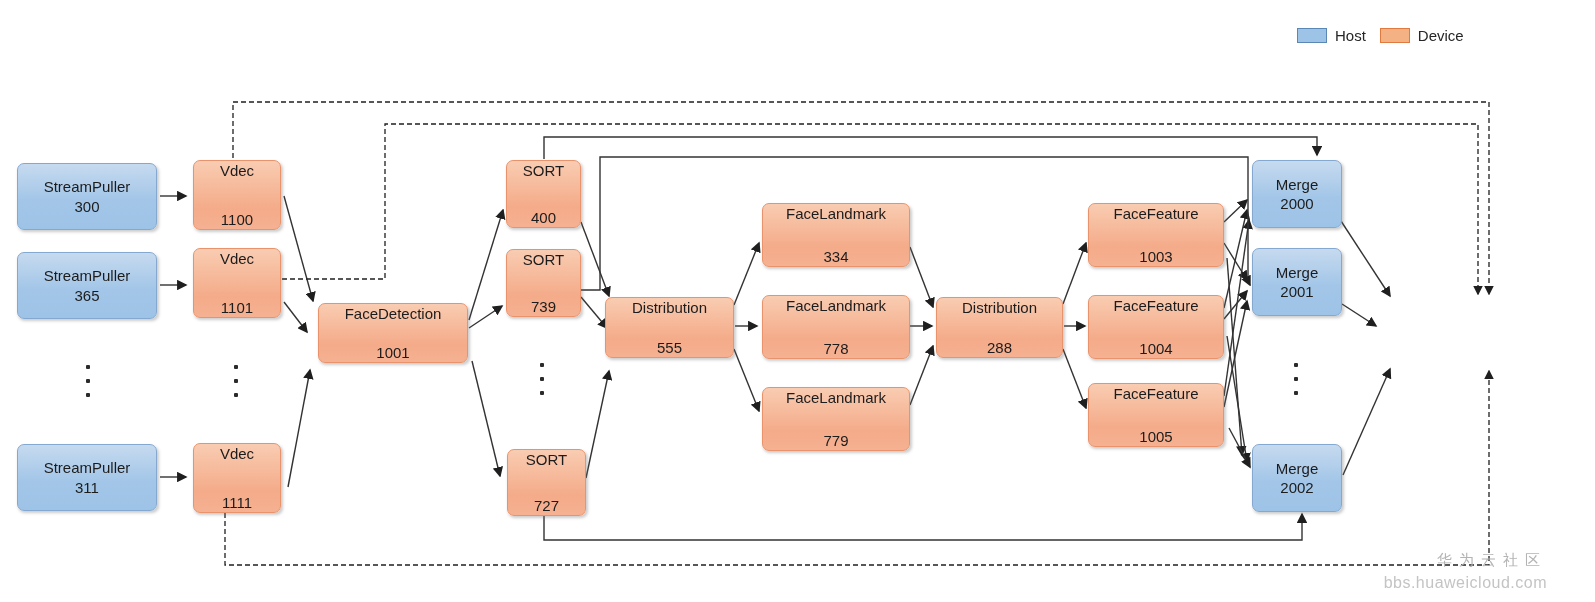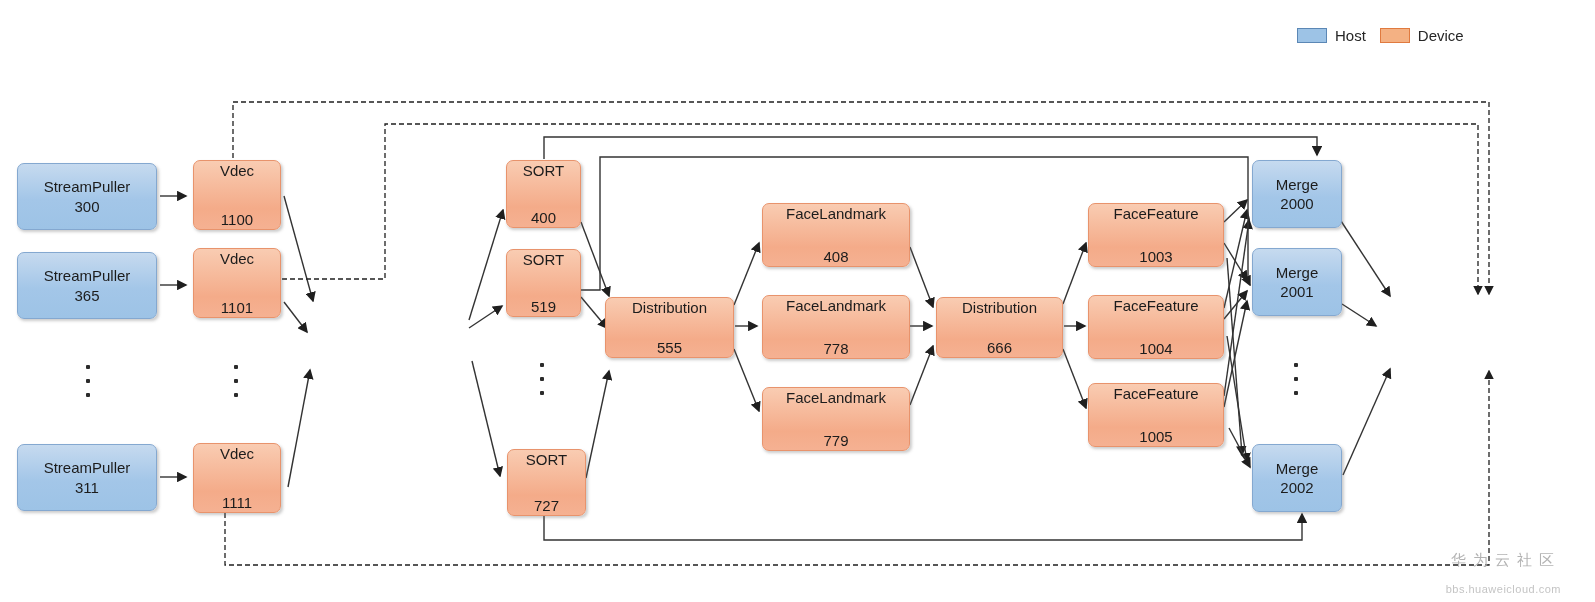--- a/index.html
+++ b/index.html
@@ -14,24 +14,24 @@
   .device{background:linear-gradient(180deg,#f9ccb2 0%,#f4ab89 70%,#f5b192 100%);
         border:1.5px solid #e8936c;justify-content:space-between;}
   .vdots{position:absolute;z-index:2;display:flex;flex-direction:column;gap:10px;}
   .vdots i{width:4px;height:4px;background:#2b2b2b;border-radius:1px;display:block;}
   #legend{position:absolute;left:1297px;top:27px;z-index:2;display:flex;align-items:center;
           gap:14px;font-size:15px;color:#262626;}
   .swatch{width:28px;height:13px;display:inline-block;margin-right:8px;vertical-align:-2px;}
   .sw-host{background:#9dc3e6;border:1px solid #5b87b5;}
   .sw-device{background:#f4b183;border:1px solid #e07a3f;}
   .legend-item{display:flex;align-items:center;}
-  #watermark{position:absolute;right:34px;top:551px;z-index:2;text-align:right;
+  #watermark{position:absolute;right:48px;top:551px;z-index:2;text-align:right;
              color:#b3b3b3;}
   #watermark .wm-cn{font-size:15px;letter-spacing:7px;}
-  #watermark .wm-url{font-size:11px;color:#c4c4c4;letter-spacing:.5px;margin-top:13px;}
+  #watermark .wm-url{font-size:16px;color:#c4c4c4;letter-spacing:.5px;margin-top:4px;}
 </style>
 </head>
 <body>
 
 <div id="stage">
 
   <svg id="wires" width="1595" height="602" viewBox="0 0 1595 602">
     <defs>
       <marker id="arr" viewBox="0 0 10 10" refX="8.5" refY="5" markerWidth="7.5" markerHeight="7.5" orient="auto-start-reverse">
         <path d="M0,0 L10,5 L0,10 z" fill="#1f1f1f"></path>
@@ -134,51 +134,55 @@
     <span>1100</span>
   </div>
   <div class="node device" style="left:193px;top:248px;width:86px;height:68px">
     <span>Vdec</span>
     <span>1101</span>
   </div>
   <div class="node device" style="left:193px;top:443px;width:86px;height:68px">
     <span>Vdec</span>
     <span>1111</span>
   </div>
+  <div class="node device" style="left:318px;top:303px;width:148px;height:58px">
+    <span>FaceDetection</span>
+    <span>1001</span>
+  </div>
   <div class="node device" style="left:506px;top:160px;width:73px;height:66px">
     <span>SORT</span>
     <span>400</span>
   </div>
   <div class="node device" style="left:506px;top:249px;width:73px;height:66px">
     <span>SORT</span>
-    <span>519</span>
+    <span>739</span>
   </div>
   <div class="node device" style="left:507px;top:449px;width:77px;height:65px">
     <span>SORT</span>
     <span>727</span>
   </div>
   <div class="node device" style="left:605px;top:297px;width:127px;height:59px">
     <span>Distribution</span>
     <span>555</span>
   </div>
   <div class="node device" style="left:762px;top:203px;width:146px;height:62px">
     <span>FaceLandmark</span>
-    <span>408</span>
+    <span>334</span>
   </div>
   <div class="node device" style="left:762px;top:295px;width:146px;height:62px">
     <span>FaceLandmark</span>
     <span>778</span>
   </div>
   <div class="node device" style="left:762px;top:387px;width:146px;height:62px">
     <span>FaceLandmark</span>
     <span>779</span>
   </div>
   <div class="node device" style="left:936px;top:297px;width:125px;height:59px">
     <span>Distribution</span>
-    <span>666</span>
+    <span>288</span>
   </div>
   <div class="node device" style="left:1088px;top:203px;width:134px;height:62px">
     <span>FaceFeature</span>
     <span>1003</span>
   </div>
   <div class="node device" style="left:1088px;top:295px;width:134px;height:62px">
     <span>FaceFeature</span>
     <span>1004</span>
   </div>
   <div class="node device" style="left:1088px;top:383px;width:134px;height:62px">

